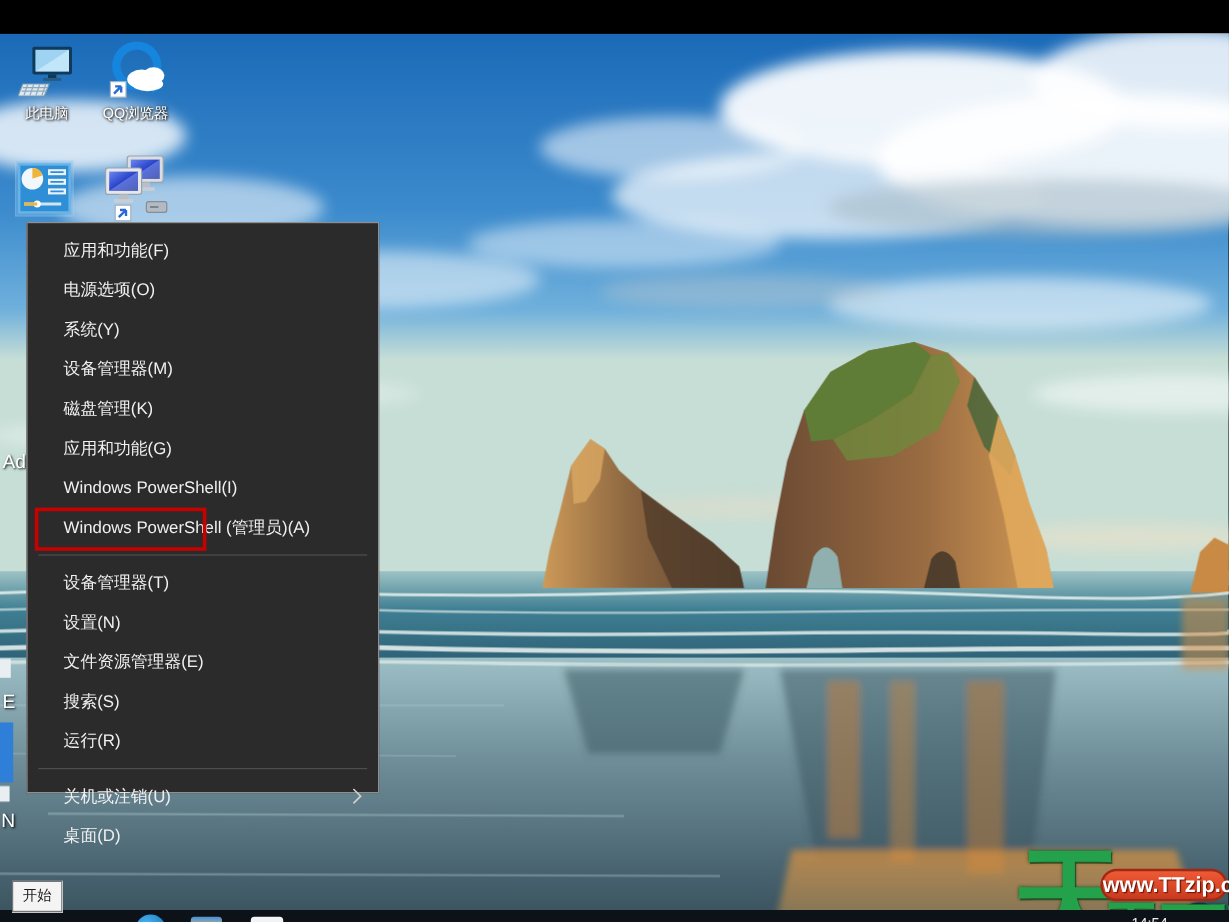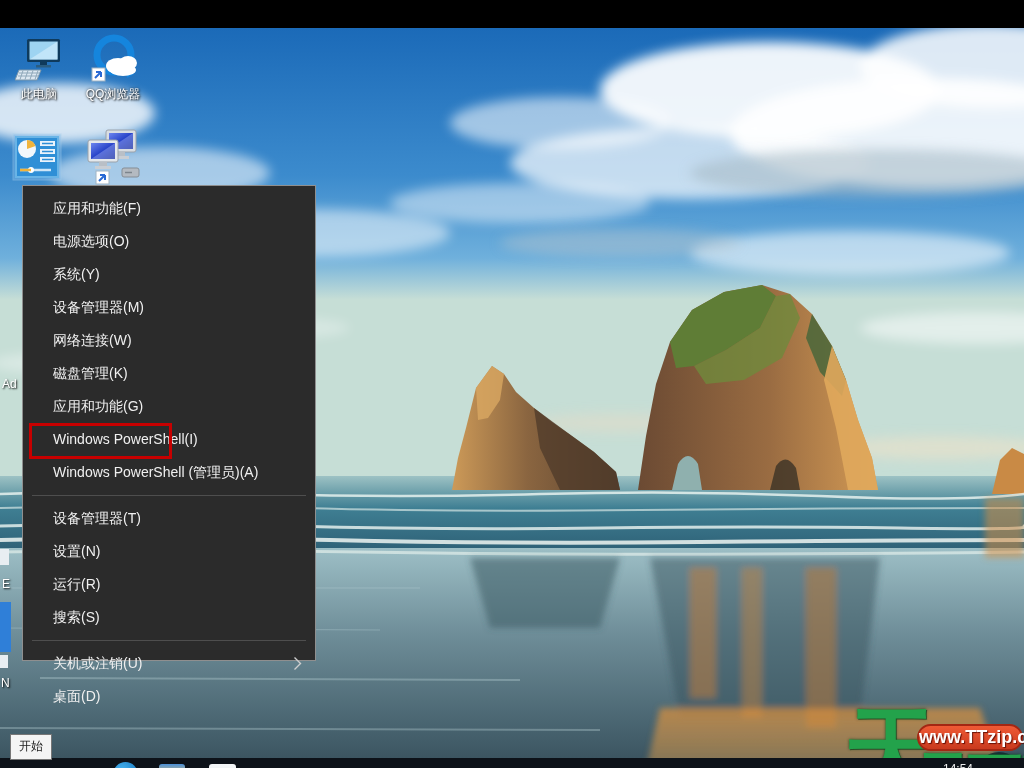--- a/index.html
+++ b/index.html
@@ -9,21 +9,21 @@
   #stage{position:absolute;inset:0;width:1024px;height:768px;overflow:hidden;margin-top:28px;}
 
   
   #wallpaper{left:0;top:0;width:1024px;height:768px;z-index:0;}
 
   
   .dicon{width:70px;text-align:center;z-index:5;cursor:default;}
   .dicon .glyph{display:block;margin:0 auto;}
   .dicon .lbl{display:block;margin-top:3px;font-size:12px;color:#fff;
       text-shadow:1px 1px 2px rgba(0,0,0,.9),0 0 3px rgba(0,0,0,.7);line-height:14px;}
-  .edge-lbl{color:#fff;font-size:12px;text-shadow:1px 1px 2px #000;z-index:5;}
+  .edge-lbl{color:#fff;font-size:16px;text-shadow:1px 1px 2px #000;z-index:5;}
 
   
   #winx-menu{left:22px;top:157px;width:294px;height:476px;box-sizing:border-box;
       background:var(--menu-bg,#2b2b2b);border:1px solid #8f8f8f;z-index:30;
       padding-top:6px;color:var(--menu-text,#f0f0f0);font-size:14px;}
   .mi{height:33px;line-height:33px;padding-left:30px;position:relative;white-space:nowrap;}
   .msep{height:13px;position:relative;}
   .msep::after{content:"";position:absolute;left:9px;right:9px;top:6px;height:1px;background:#4e4e4e;}
   .mi .chev{position:absolute;right:13px;top:9px;}
   #red-box{left:6px;top:237px;width:143px;height:36px;border:3px solid var(--highlight-red,#c70000);
@@ -306,30 +306,30 @@
       <div>14:54</div>
       <div>2020/01/10</div>
     </div>
   </div>
 
   <div id="winx-menu" class="abs">
     <div class="mi"><span>应用和功能(F)</span></div>
     <div class="mi"><span>电源选项(O)</span></div>
     <div class="mi"><span>系统(Y)</span></div>
     <div class="mi"><span>设备管理器(M)</span></div>
-    <div class="mi"><span>网络连接(W)</span></div>
     <div class="mi"><span>磁盘管理(K)</span></div>
     <div class="mi"><span>应用和功能(G)</span></div>
     <div class="mi"><span>Windows PowerShell(I)</span></div>
     <div class="mi"><span>Windows PowerShell (管理员)(A)</span></div>
     <div class="msep"></div>
     <div class="mi"><span>设备管理器(T)</span></div>
     <div class="mi"><span>设置(N)</span></div>
+    <div class="mi"><span>文件资源管理器(E)</span></div>
+    <div class="mi"><span>搜索(S)</span></div>
     <div class="mi"><span>运行(R)</span></div>
-    <div class="mi"><span>搜索(S)</span></div>
     <div class="msep"></div>
     <div class="mi">
       <span>关机或注销(U)</span>
       <svg class="chev" width="9" height="15" viewBox="0 0 9 15">
         <polyline points="1.5,1.5 7.5,7.5 1.5,13.5" fill="none" stroke="#cfcfcf" stroke-width="1.4"></polyline>
       </svg>
     </div>
     <div class="mi"><span>桌面(D)</span></div>
 
     <div id="red-box" class="abs"></div>

